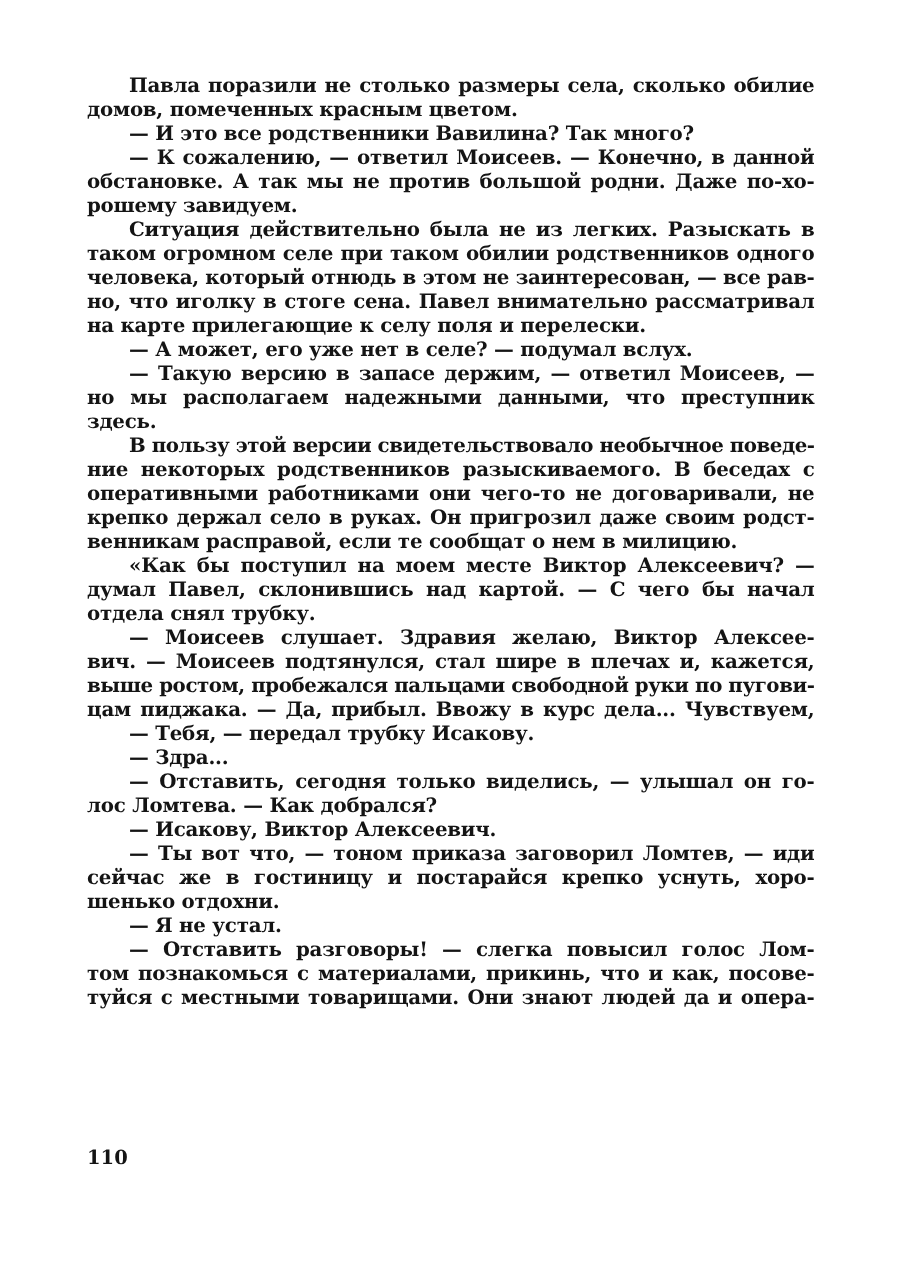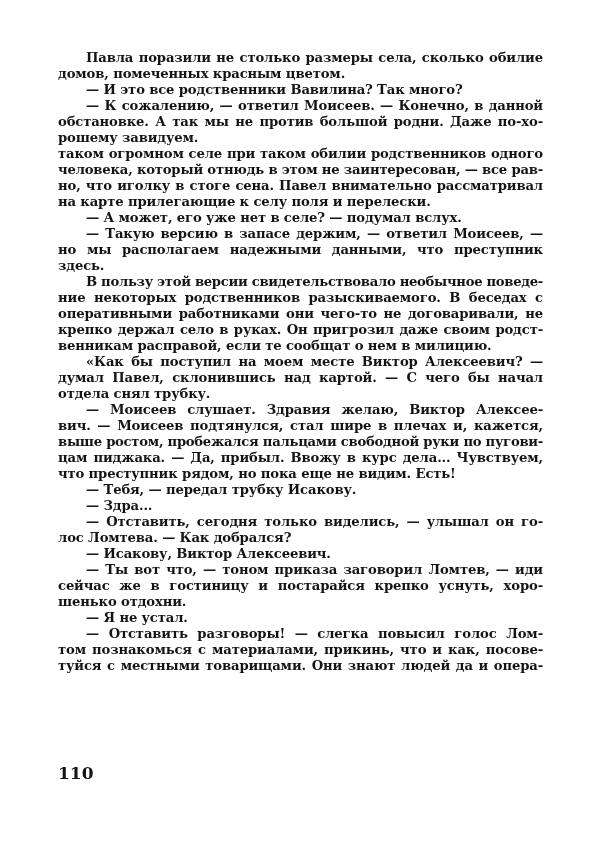--- a/index.html
+++ b/index.html
@@ -19,54 +19,54 @@
     white-space: nowrap;
     text-align: justify;
     text-align-last: justify;
     overflow: visible;
   }
   .ln.end { text-align-last: left; }
   .ln.ind { padding-left: 28px; }
   .pagenum {
     position: absolute; left: 58px; top: 765px;
     font-family: "DejaVu Serif", serif; font-weight: bold;
-    font-size: 17px; color: #141414; line-height: 16px;
+    font-size: 13px; color: #141414; line-height: 16px;
   }
 </style>
 </head>
 <body>
 
 <div class="page" id="page">
     <span class="ln ind" style="white-space: nowrap;">Павла поразили не столько размеры села, сколько обилие</span>
     <span class="ln end" style="white-space: nowrap;">домов, помеченных красным цветом.</span>
     <span class="ln ind end" style="white-space: nowrap;">— И это все родственники Вавилина? Так много?</span>
     <span class="ln ind" style="white-space: nowrap;">— К сожалению, — ответил Моисеев. — Конечно, в данной</span>
     <span class="ln" style="white-space: nowrap;">обстановке. А так мы не против большой родни. Даже по-хо-</span>
     <span class="ln end" style="white-space: nowrap;">рошему завидуем.</span>
+    <span class="ln ind" style="white-space: nowrap;">Ситуация действительно была не из легких. Разыскать в</span>
     <span class="ln" style="white-space: nowrap;">таком огромном селе при таком обилии родственников одного</span>
     <span class="ln" style="white-space: nowrap; letter-spacing: -0.204167px;">человека, который отнюдь в этом не заинтересован, — все рав-</span>
     <span class="ln" style="white-space: nowrap;">но, что иголку в стоге сена. Павел внимательно рассматривал</span>
     <span class="ln end" style="white-space: nowrap;">на карте прилегающие к селу поля и перелески.</span>
     <span class="ln ind end" style="white-space: nowrap;">— А может, его уже нет в селе? — подумал вслух.</span>
     <span class="ln ind" style="white-space: nowrap;">— Такую версию в запасе держим, — ответил Моисеев, —</span>
     <span class="ln" style="white-space: nowrap;">но мы располагаем надежными данными, что преступник</span>
     <span class="ln end" style="white-space: nowrap;">здесь.</span>
     <span class="ln ind" style="white-space: nowrap; letter-spacing: -0.309319px;">В пользу этой версии свидетельствовало необычное поведе-</span>
     <span class="ln" style="white-space: nowrap;">ние некоторых родственников разыскиваемого. В беседах с</span>
     <span class="ln" style="white-space: nowrap;">оперативными работниками они чего-то не договаривали, не</span>
     <span class="ln" style="white-space: nowrap;">крепко держал село в руках. Он пригрозил даже своим родст-</span>
     <span class="ln end" style="white-space: nowrap;">венникам расправой, если те сообщат о нем в милицию.</span>
     <span class="ln ind" style="white-space: nowrap;">«Как бы поступил на моем месте Виктор Алексеевич? —</span>
     <span class="ln" style="white-space: nowrap;">думал Павел, склонившись над картой. — С чего бы начал</span>
     <span class="ln end" style="white-space: nowrap;">отдела снял трубку.</span>
     <span class="ln ind" style="white-space: nowrap;">— Моисеев слушает. Здравия желаю, Виктор Алексее-</span>
     <span class="ln" style="white-space: nowrap;">вич. — Моисеев подтянулся, стал шире в плечах и, кажется,</span>
     <span class="ln" style="white-space: nowrap; letter-spacing: -0.281196px;">выше ростом, пробежался пальцами свободной руки по пугови-</span>
     <span class="ln" style="white-space: nowrap;">цам пиджака. — Да, прибыл. Ввожу в курс дела... Чувствуем,</span>
-    <span class="ln end" style="white-space: nowrap;">что преступник рядом, но пока еще не видим. Есть!</span>
     <span class="ln ind end" style="white-space: nowrap;">— Тебя, — передал трубку Исакову.</span>
     <span class="ln ind end" style="white-space: nowrap;">— Здра...</span>
     <span class="ln ind" style="white-space: nowrap;">— Отставить, сегодня только виделись, — улышал он го-</span>
     <span class="ln end" style="white-space: nowrap;">лос Ломтева. — Как добрался?</span>
     <span class="ln ind end" style="white-space: nowrap;">— Исакову, Виктор Алексеевич.</span>
     <span class="ln ind" style="white-space: nowrap;">— Ты вот что, — тоном приказа заговорил Ломтев, — иди</span>
     <span class="ln" style="white-space: nowrap;">сейчас же в гостиницу и постарайся крепко уснуть, хоро-</span>
     <span class="ln end" style="white-space: nowrap;">шенько отдохни.</span>
     <span class="ln ind end" style="white-space: nowrap;">— Я не устал.</span>
     <span class="ln ind" style="white-space: nowrap;">— Отставить разговоры! — слегка повысил голос Лом-</span>

